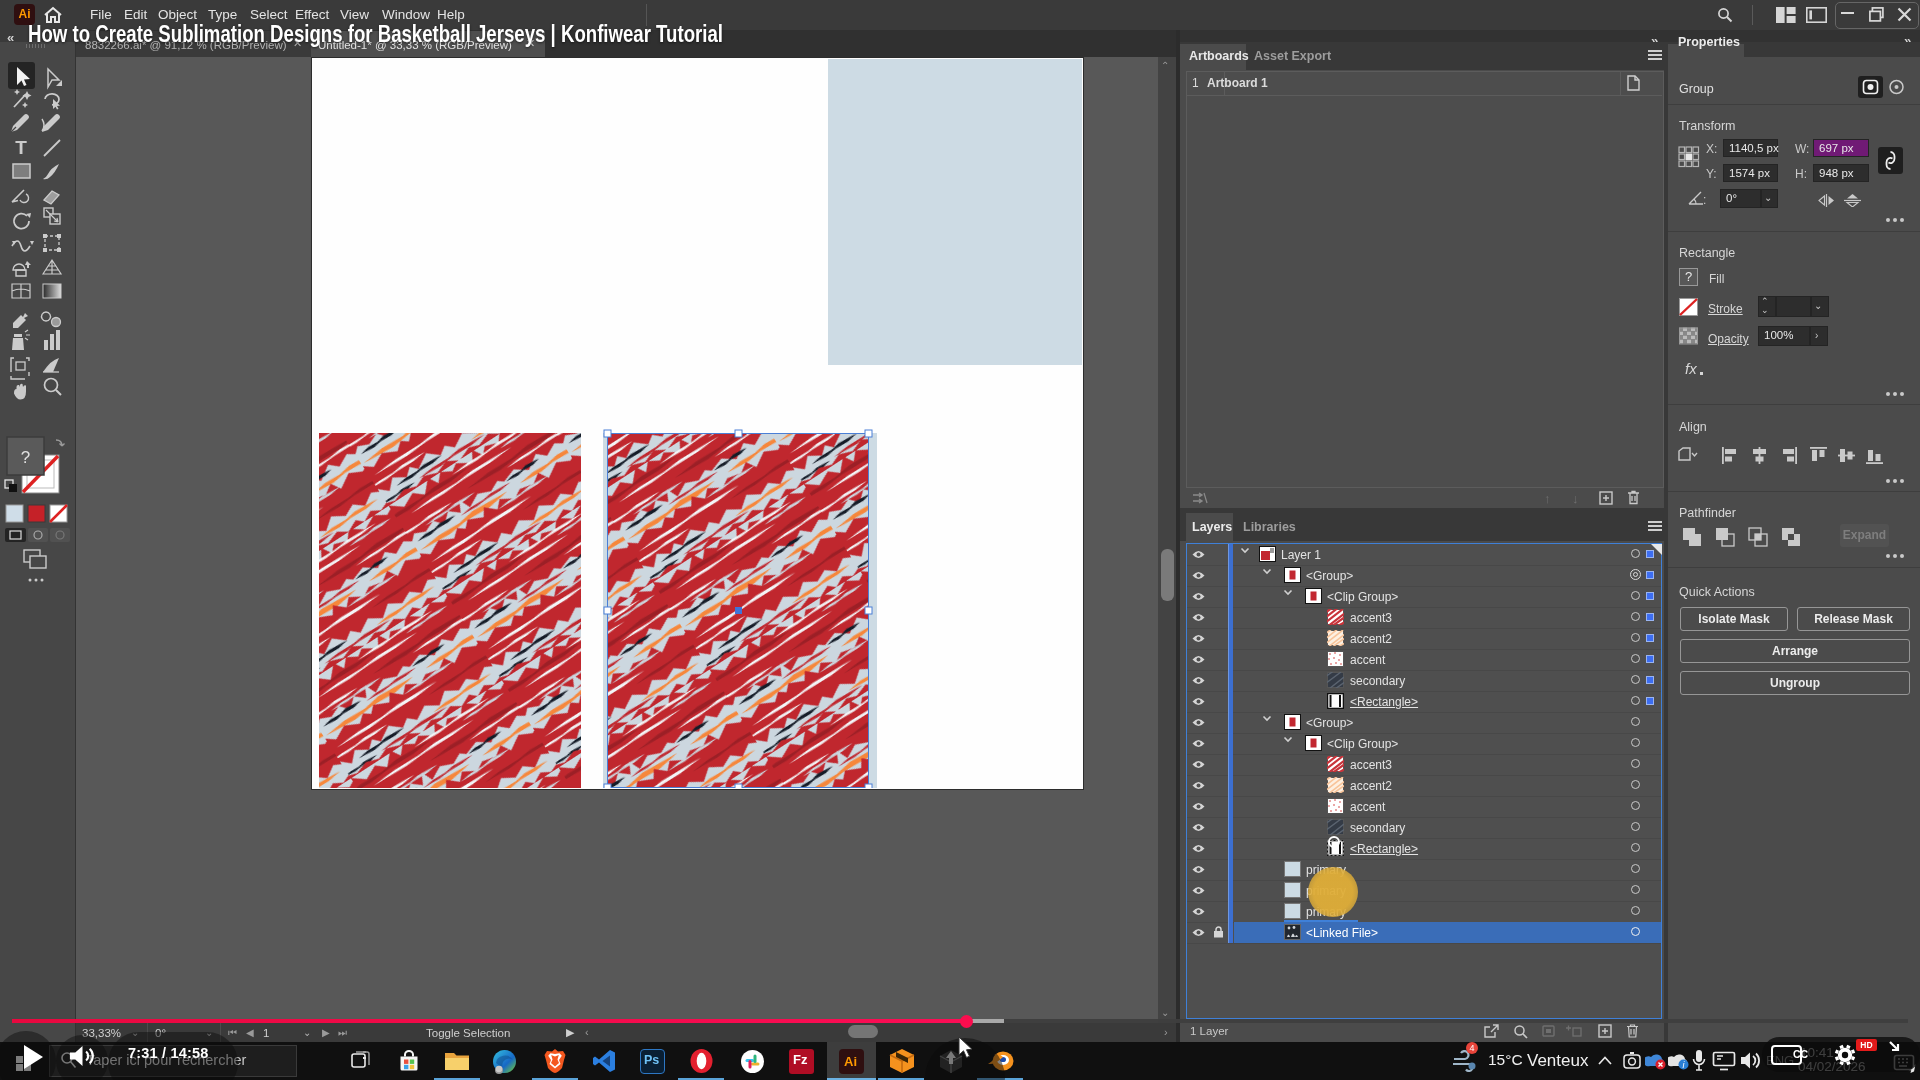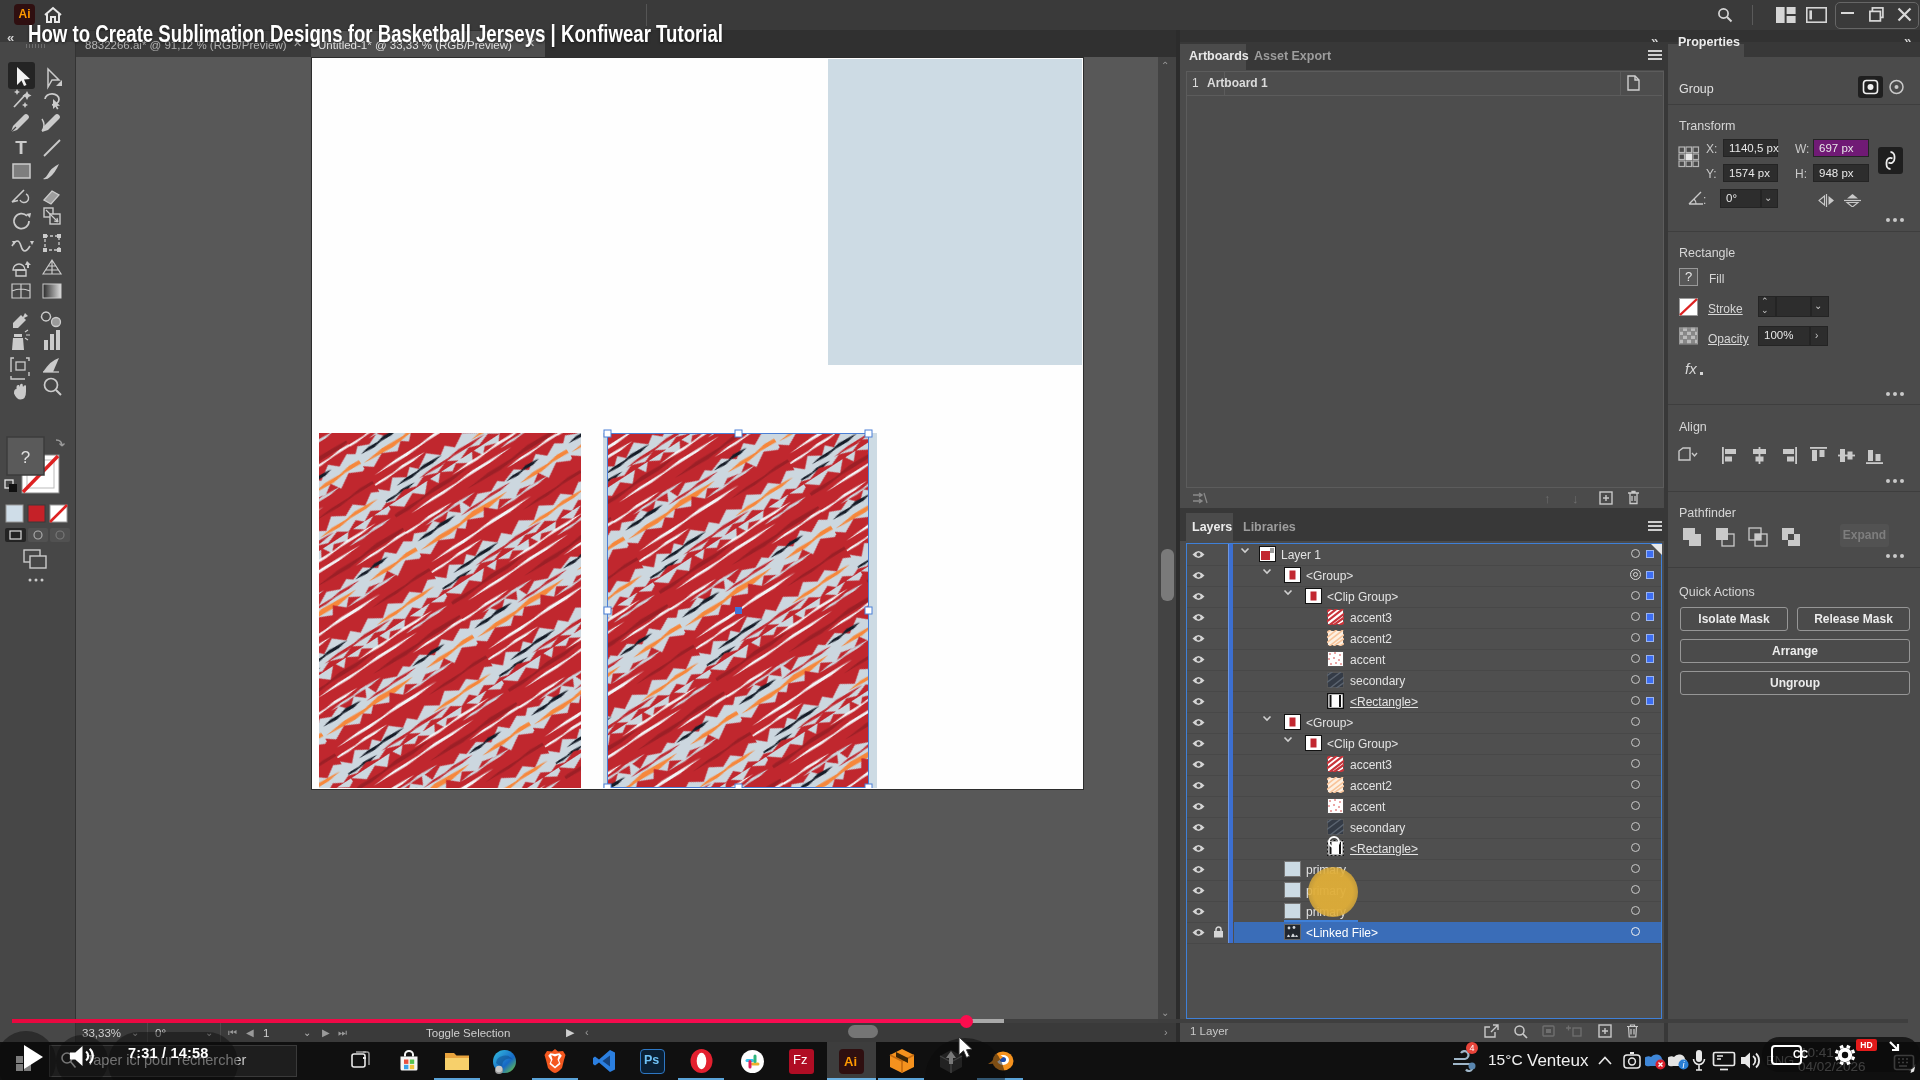--- a/index.html
+++ b/index.html
@@ -9,20 +9,31 @@
 </head>
 <body>
 <div class="abs" style="left:0;top:0;width:1920px;height:1080px;background:#585858;">
 
 <div class="abs" style="left:0;top:0;width:1920px;height:30px;background:#3a3a3a;"></div>
 <div class="abs" style="left:14px;top:4px;width:21px;height:21px;background:#2f0f10;border-radius:4px;color:#ff9a00;font-weight:bold;font-size:12px;text-align:center;line-height:21px;">Ai</div>
 <svg class="abs" style="left:42px;top:4px;" width="22" height="22" viewBox="0 0 22 22">
       <path d="M3 11 L11 4 L19 11" fill="none" stroke="#e8e8e8" stroke-width="2"></path>
       <path d="M5 10 L5 18 L9 18 L9 13 L13 13 L13 18 L17 18 L17 10" fill="none" stroke="#e8e8e8" stroke-width="2"></path>
     </svg>
+<div class="abs" style="left:0;top:7px;width:1920px;height:16px;color:#e4e4e4;font-size:13.5px;">
+  <span class="abs" style="left:90px;">File</span>
+  <span class="abs" style="left:124px;">Edit</span>
+  <span class="abs" style="left:158px;">Object</span>
+  <span class="abs" style="left:208px;">Type</span>
+  <span class="abs" style="left:250px;">Select</span>
+  <span class="abs" style="left:295px;">Effect</span>
+  <span class="abs" style="left:340px;">View</span>
+  <span class="abs" style="left:382px;">Window</span>
+  <span class="abs" style="left:437px;">Help</span>
+</div>
 <div class="abs" style="left:646px;top:4px;width:1px;height:22px;background:#555;"></div>
 
 <svg class="abs" style="left:1716px;top:6px;" width="18" height="18" viewBox="0 0 18 18">
       <circle cx="7.5" cy="7.5" r="4.6" fill="none" stroke="#d6d6d6" stroke-width="1.7"></circle>
       <path d="M11 11 L15.5 15.5" stroke="#d6d6d6" stroke-width="1.9"></path>
     </svg>
 <div class="abs" style="left:1752px;top:5px;width:1px;height:20px;background:#5a5a5a;"></div>
 <svg class="abs" style="left:1776px;top:7px;" width="20" height="17" viewBox="0 0 20 17">
       <rect x="0" y="0" width="8.6" height="16" fill="#d6d6d6"></rect>
       <rect x="10.6" y="0" width="9" height="7" fill="#d6d6d6"></rect>
@@ -814,21 +825,21 @@
       </svg>
       <div class="abs" style="left:678.0px;top:1077.5px;width:46px;height:2.5px;background:#5aa3d8;"></div>
       <svg class="abs" style="left:740px;top:1049px;" width="25" height="25" viewBox="0 0 25 25">
         <circle cx="12.5" cy="12.5" r="11.5" fill="#fff"></circle>
         <rect x="5.5" y="10" width="8.5" height="3" rx="1.5" fill="#36c5f0"></rect>
         <rect x="11" y="13.5" width="8.5" height="3" rx="1.5" fill="#ecb22e"></rect>
         <rect x="13.5" y="5.5" width="3" height="8.5" rx="1.5" fill="#2eb67d"></rect>
         <rect x="8.5" y="11" width="3" height="8.5" rx="1.5" fill="#e01e5a"></rect>
       </svg>
       <div class="abs" style="left:789px;top:1049px;width:25px;height:25px;background:#b00d24;border-radius:3px;"></div>
-      <div class="abs" style="left:793px;top:1052px;color:#fff;font-size:13px;font-weight:normal;">Fz</div>
+      <div class="abs" style="left:793px;top:1052px;color:#fff;font-size:13px;font-weight:bold;">Fz</div>
       <div class="abs" style="left:827px;top:1042px;width:49px;height:38px;background:#3d3d3d;"></div>
       <div class="abs" style="left:839px;top:1049px;width:25px;height:25px;background:#2f0f10;border-radius:4px;"></div>
       <div class="abs" style="left:844px;top:1054px;color:#ff9a00;font-size:13px;font-weight:bold;">Ai</div>
       <div class="abs" style="left:827px;top:1077.5px;width:49px;height:2.5px;background:#6cb2e2;"></div>
       <svg class="abs" style="left:889px;top:1048px;" width="26" height="26" viewBox="0 0 26 26">
         <path d="M13 1 L25 7 V19 L13 25 L1 19 V7 Z" fill="#f5921e"></path>
         <path d="M1 7 L13 13 L25 7 M13 13 V25" stroke="#c46a10" stroke-width="1.6" fill="none"></path>
         <path d="M7 4 L19 10 V15 L7 9 Z" fill="#3b2506"></path>
       </svg>
       <div class="abs" style="left:878.0px;top:1077.5px;width:46px;height:2.5px;background:#5aa3d8;"></div>

